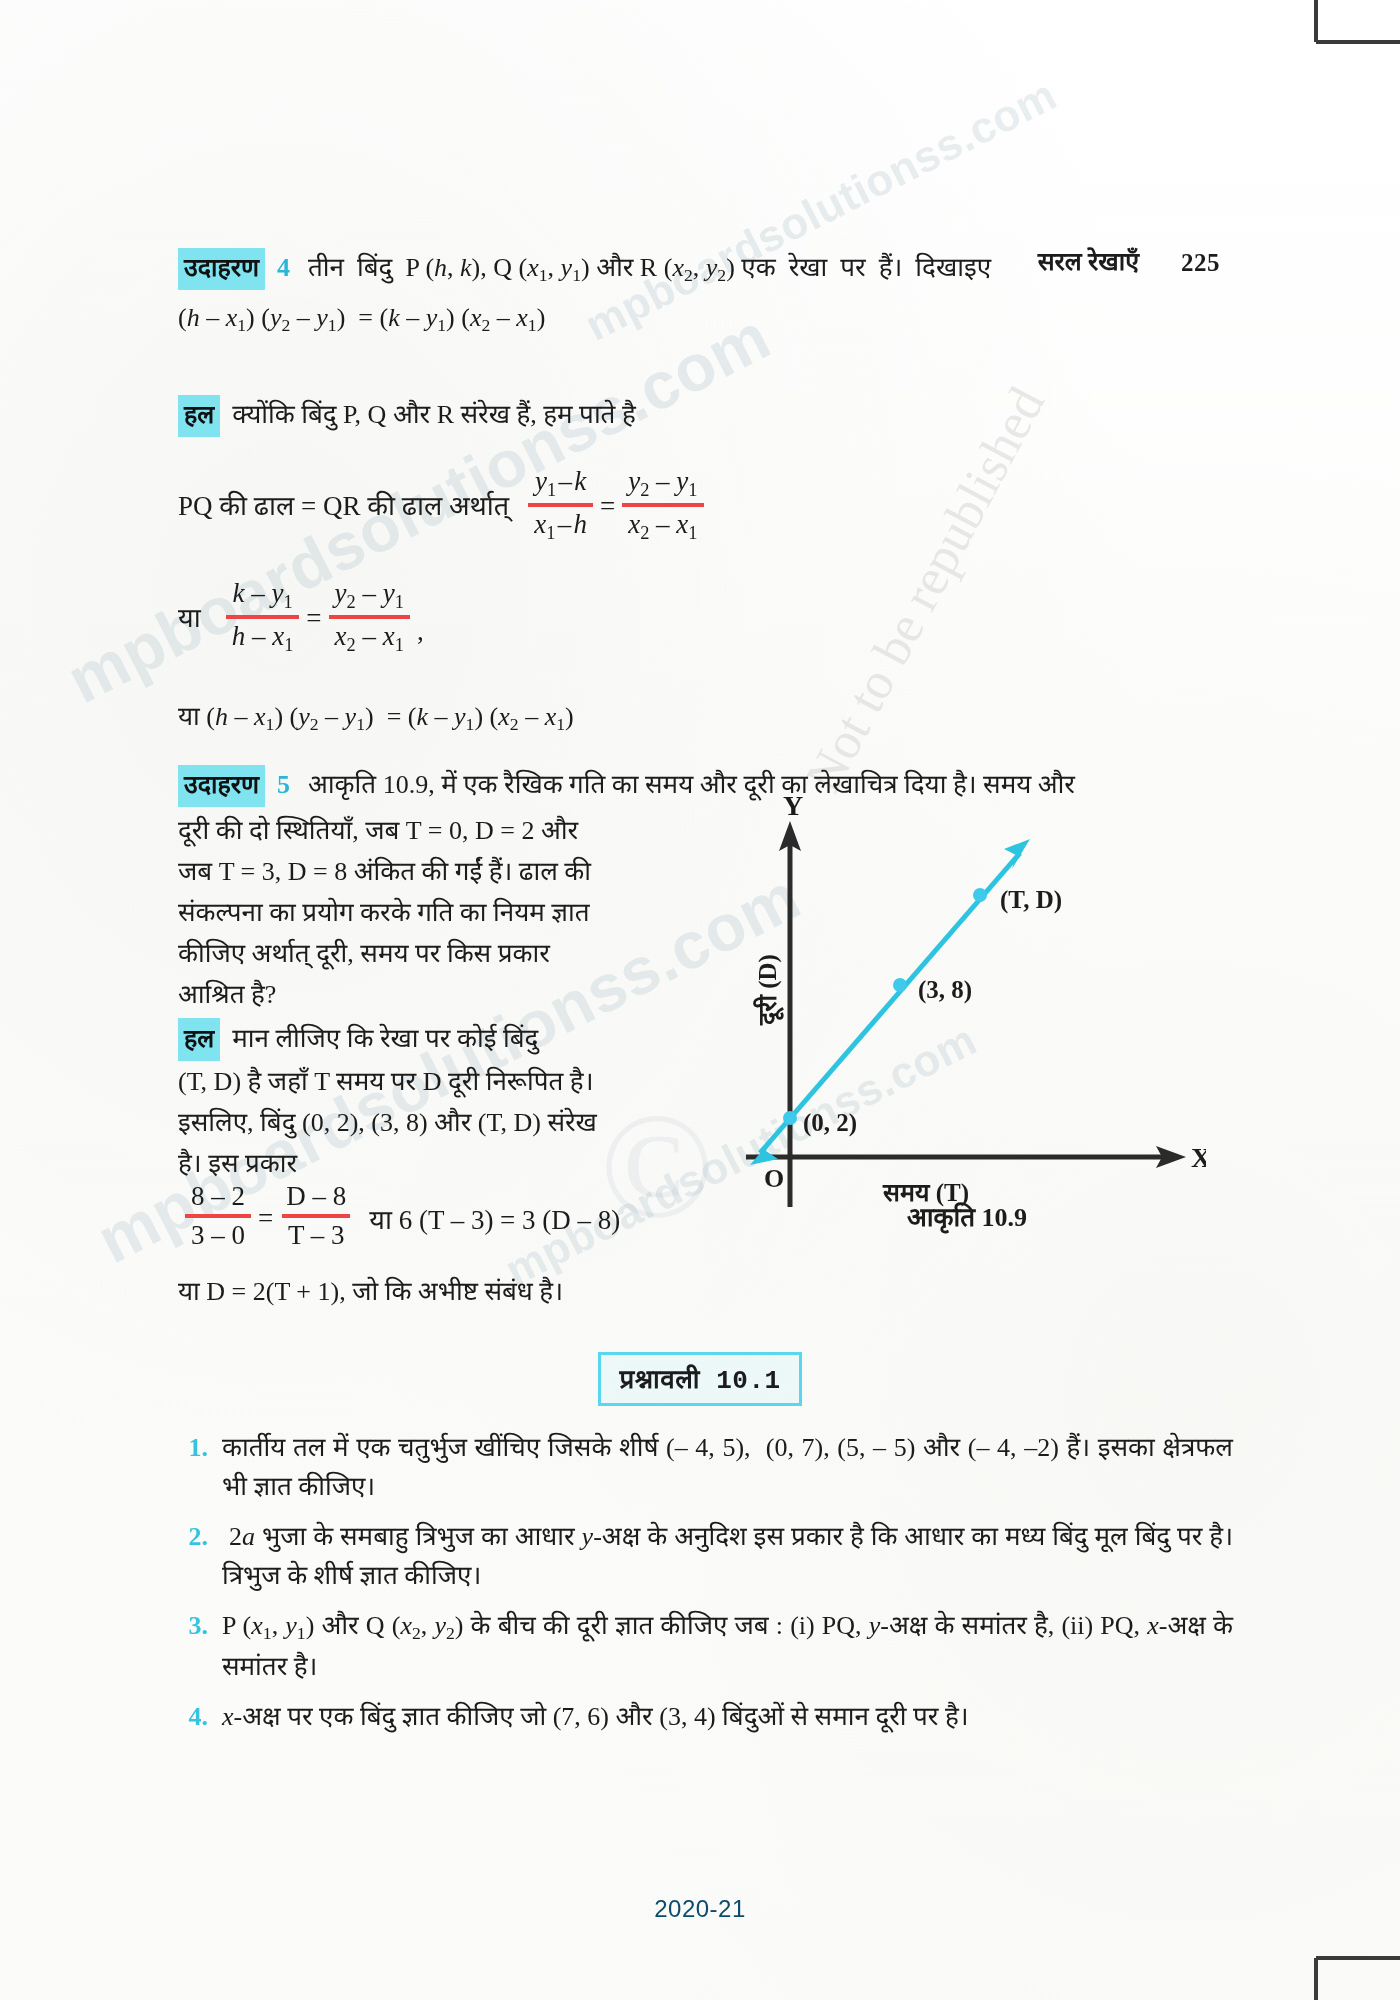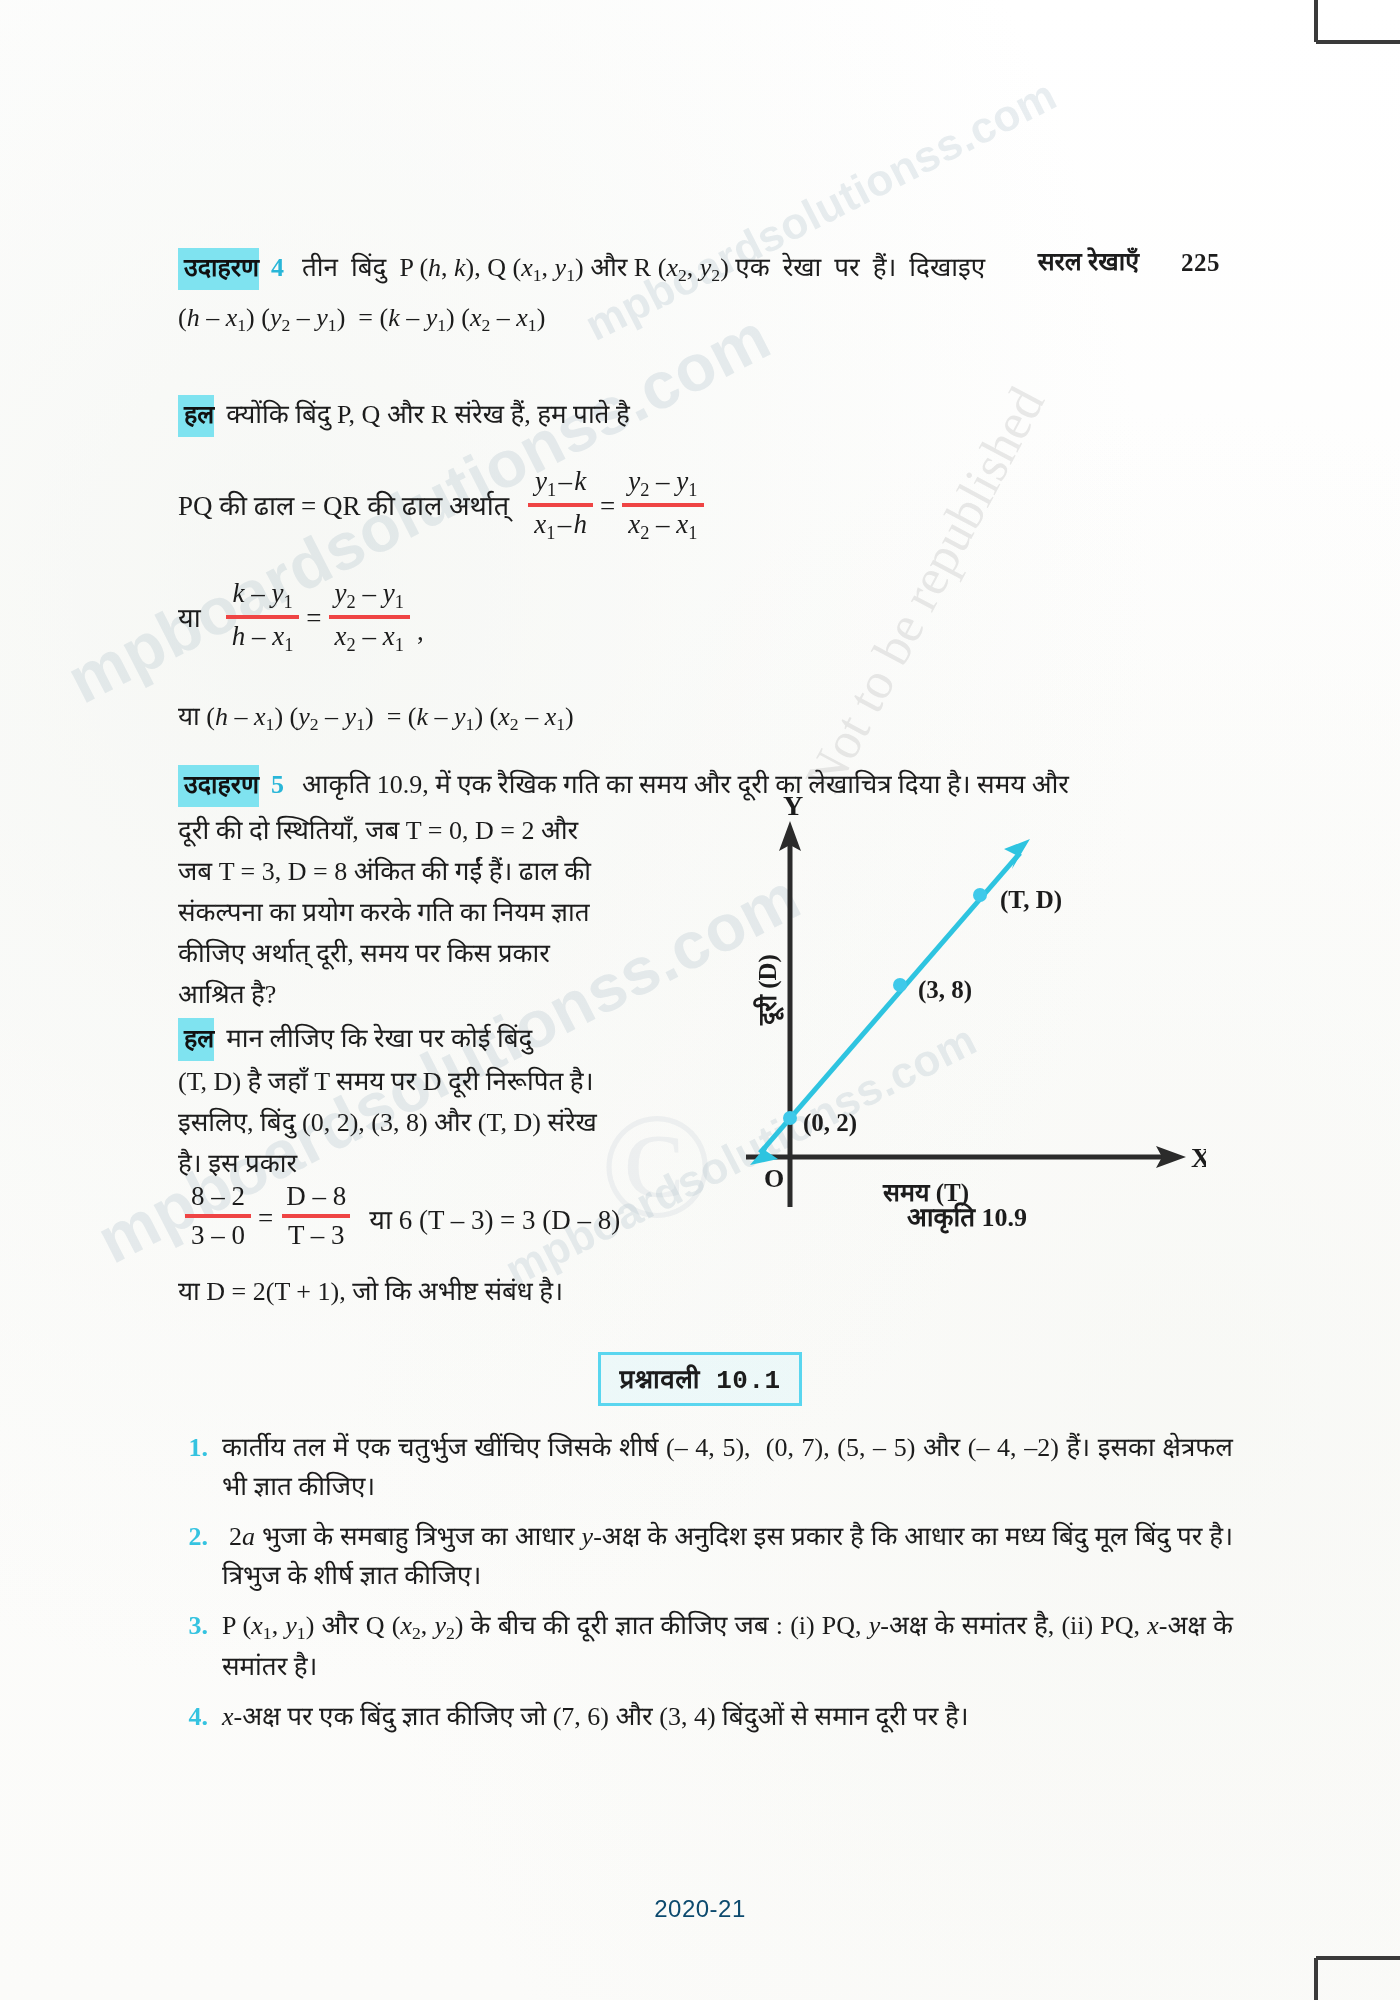--- a/index.html
+++ b/index.html
@@ -91,21 +91,21 @@
     left: 178px;
     width: 1045px;
     font-size: 26px;
     line-height: 1.55;
   }
   .tagline { display: flex; align-items: baseline; gap: 0; }
   .tag {
     background: #7fe3f0;
     color: #111;
     font-weight: 700;
-    padding: 1px 0 2px 6px;
+    padding: 1px 6px 2px 6px;
     font-size: 25px;
     margin-right: 12px;
     display: inline-block;
   }
   .tagnum { color: #29b6d8; font-weight: 700; margin-right: 18px; font-size: 26px; }
   .mi { font-style: italic; font-family: "Liberation Serif", serif; }
   sub { font-size: 0.68em; vertical-align: -0.30em; }
 
   
   .frac {

